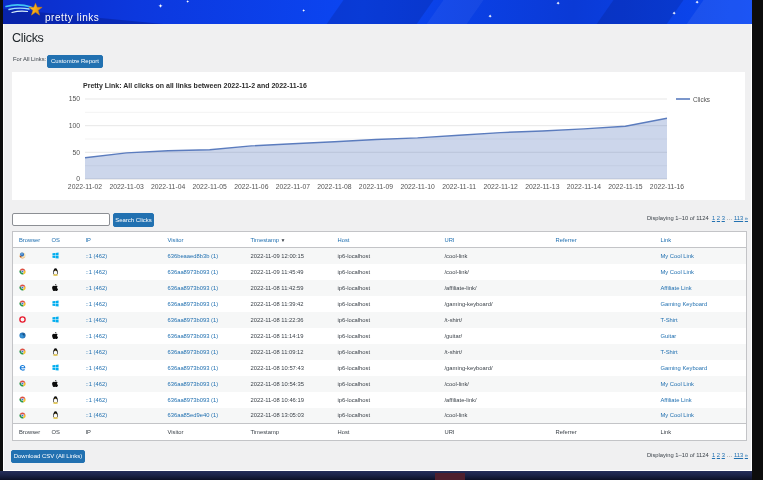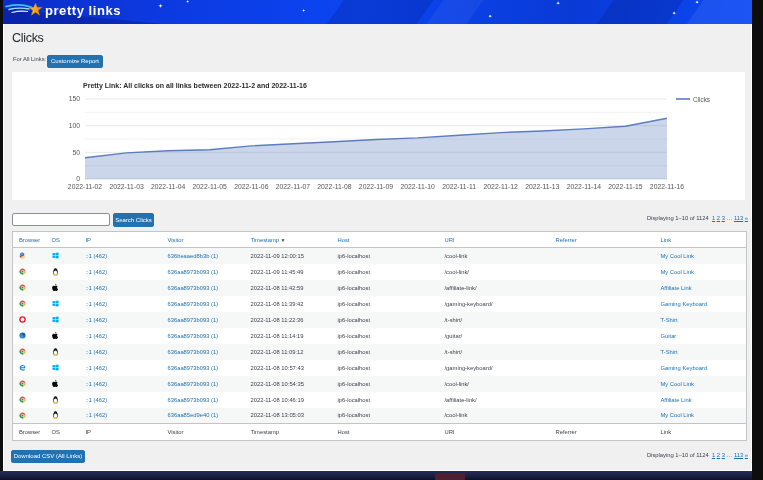--- a/index.html
+++ b/index.html
@@ -8,22 +8,22 @@
   body { position:relative; }
   .stage { position:absolute; left:3px; top:0; width:749px; height:471px;
     background:#f0f0f1; overflow:hidden; }
   
   .banner { position:absolute; left:0; top:0; width:749px; height:24px;
     background:linear-gradient(95deg,#0c2dc8 0%,#0c38de 18%,#0b46f2 48%,#0a3ad6 76%,#0b49f5 100%);
     overflow:hidden; }
   .banner .stripe { position:absolute; top:-10px; height:50px; transform:skewX(-35deg); }
   .sparkle { position:absolute; color:#fff; line-height:1; }
   .logo { position:absolute; left:2px; top:2px; }
-  .logotext { position:absolute; left:42px; top:4px; color:#fff; font-size:13px;
-    font-weight:700; letter-spacing:.55px; line-height:1.05; }
+  .logotext { position:absolute; left:42px; top:13px; color:#fff; font-size:10px;
+    font-weight:400; letter-spacing:.55px; line-height:1.05; }
   
   .h1 { position:absolute; left:9px; top:31.5px; font-size:12.5px; font-weight:400; letter-spacing:-0.3px; color:#1d2327; line-height:1; }
   .forall { position:absolute; left:10px; top:56.5px; font-size:5.8px; color:#3c434a; line-height:1; }
   .btn { background:#2271b1; color:#fff; border:1px solid #2271b1; border-radius:2px;
     font-family:"Liberation Sans", sans-serif; display:inline-block; text-align:center; }
   .btn-cust { position:absolute; left:44px; top:55px; width:56px; height:12.5px;
     font-size:6px; line-height:11.5px; }
   
   .card { position:absolute; left:9px; top:72px; width:733px; height:128px; background:#fff; }
   

